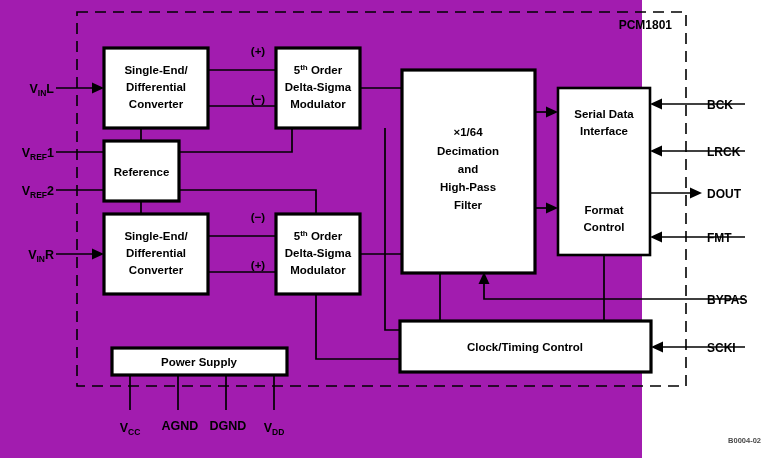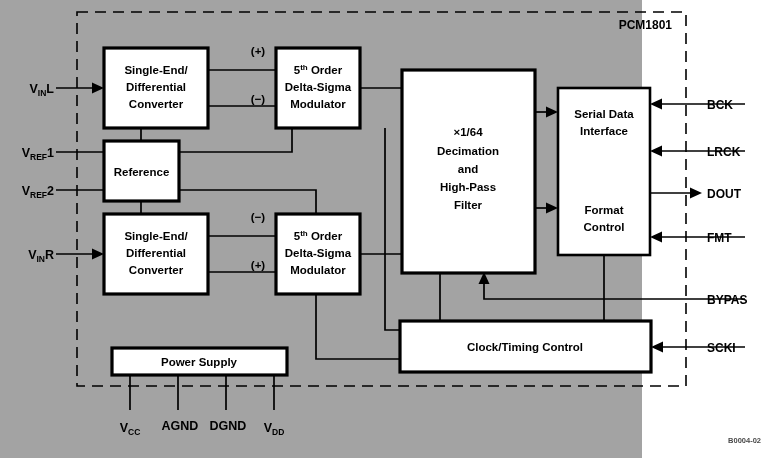--- a/index.html
+++ b/index.html
@@ -10,21 +10,21 @@
   body {
     width: 769px;
     height: 458px;
     font-family: "Liberation Sans", sans-serif;
     overflow: hidden;
   }
   #diagram-root {
     position: relative;
     width: 642px;
     height: 458px;
-    background: #a3a3a3;
+    background: #a21caf;
   }
   svg#blockdiagram {
     display: block;
     width: 769px;
     height: 458px;
   }
   .blk {
     fill: #ffffff;
     stroke: #000000;
     stroke-width: 3.2;

